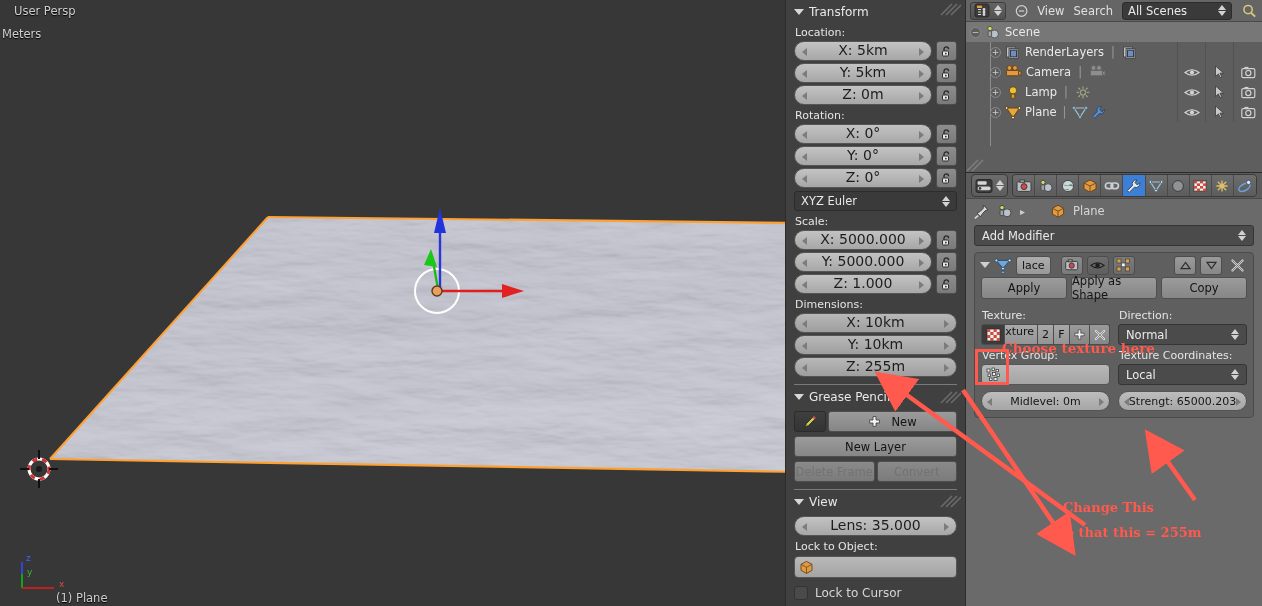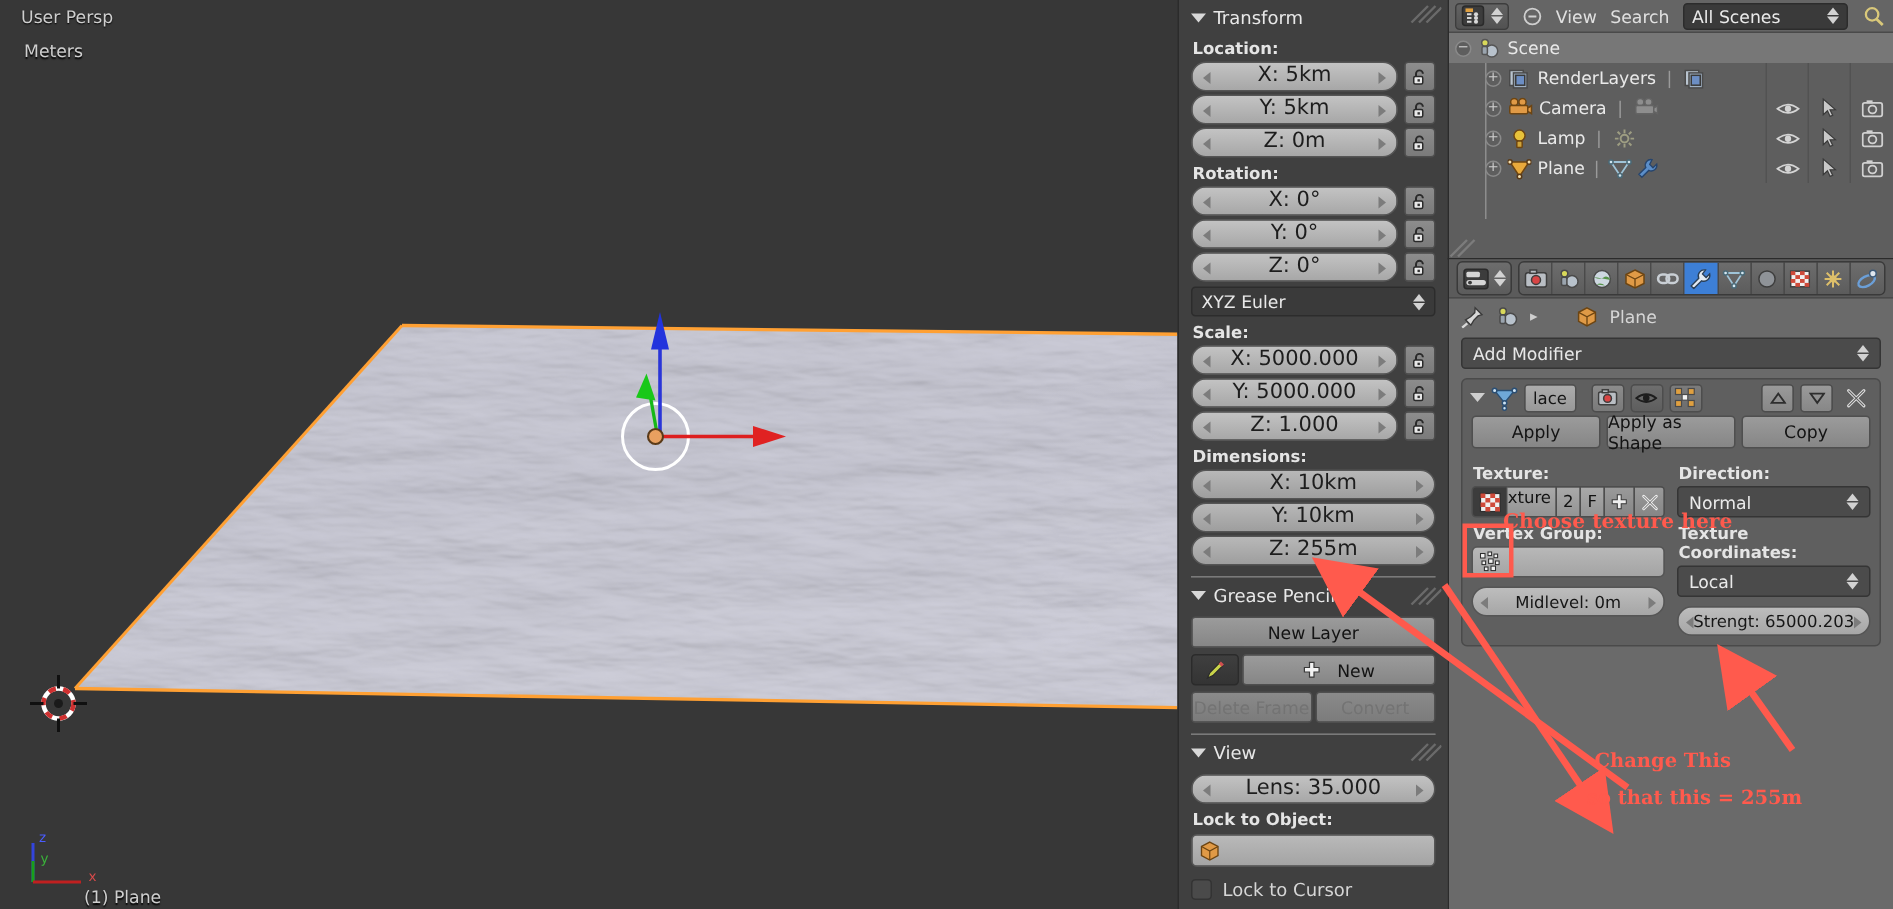--- a/index.html
+++ b/index.html
@@ -6,21 +6,21 @@
   html,body { width:1262px; height:606px; overflow:hidden; background:#2b2b2b; }
   body { font-family:"DejaVu Sans","Liberation Sans",sans-serif; font-size:11px; color:#d6d6d6; }
 
   #app { position:relative; width:1262px; height:606px; }
 
   
   #viewport { position:absolute; left:0; top:0; width:785px; height:606px;
               background:#373737; overflow:hidden; }
   .vp-text { position:absolute; color:#cfcfcf; font-size:11.5px; text-shadow:0 1px 1px #000; }
   #vp-persp { left:14px; top:4px; }
-  #vp-units { left:16px; top:27px; }
+  #vp-units { left:2px; top:27px; }
   #vp-objname { left:56px; top:591px; font-size:11.5px; }
 
   
   #terrain { position:absolute; left:0px; top:214px; width:800px; height:258px; }
   #terrain .tsvg { display:block; }
 
   
   #manip { position:absolute; left:378px; top:205px; width:160px; height:115px; }
 
   
@@ -30,21 +30,21 @@
   #axisgizmo { position:absolute; left:14px; top:548px; width:60px; height:48px; }
 
   
   #npanel { position:absolute; left:785px; top:0; width:180px; height:606px;
             background:#404040; border-left:1px solid #2b2b2b; overflow:hidden; }
   .np-inner { padding:0 8px; }
   .sect-head { display:flex; align-items:center; gap:5px; font-size:12px; color:#e8e8e8;
                height:20px; margin-top:2px; }
   .tri { width:0;height:0;border-left:5px solid transparent;border-right:5px solid transparent;
          border-top:6px solid #d8d8d8; }
-  .lbl { font-size:11px; color:#e4e4e4; margin:4px 0 2px 1px; display:block;font-weight:bold; }
+  .lbl { font-size:11px; color:#e4e4e4; margin:4px 0 2px 1px; display:block; }
 
   .numrow { display:flex; align-items:center; gap:4px; margin-bottom:2px; }
   .numfield { position:relative; flex:1; height:20px; border-radius:10px;
               background:linear-gradient(#c3c3c3,#a7a7a7); border:1px solid #555;
               color:#1d1d1d; font-size:14px; display:flex; 
               justify-content:center; }
   .numfield.dim { background:linear-gradient(#b8b8b8,#9e9e9e); }
   .numfield .ar { position:absolute; width:0;height:0; top:6px;
                   border-top:4px solid transparent;border-bottom:4px solid transparent; }
   .numfield .ar.l { left:7px; border-right:5px solid #7c7c7c; }
@@ -433,35 +433,35 @@
       </div>
 
       <div class="hr"></div>
 
       <div class="sect-head">
         <span class="tri"></span>
         <span>Grease Pencil</span>
       </div>
 
       <div class="btnrow">
-        <div class="gbtn">New Layer</div>
-      </div>
-      <div class="btnrow">
         <div class="gbtn" style="flex:0 0 32px;background:linear-gradient(#3f3f3f,#343434);border:1px solid #2b2b2b;">
           <svg width="16" height="16" viewBox="0 0 16 16">
               <path d="M3 13 L4.6 9.4 L11.2 2.8 L13.2 4.8 L6.6 11.4 Z" fill="#c9d44a" stroke="#2a2a2a" stroke-width="0.8"></path>
               <path d="M11.2 2.8 L13.2 4.8" stroke="#d05050" stroke-width="2.2"></path>
             </svg>
         </div>
         <div class="gbtn" style="justify-content:center;gap:10px;">
           <svg width="13" height="13" viewBox="0 0 13 13">
               <path d="M5 1.6h3v3.4h3.4v3H8v3.4H5V8H1.6V5H5z" fill="#f2f2f2" stroke="#3a3a3a" stroke-width="0.8"></path>
             </svg>
           <span>New</span>
         </div>
+      </div>
+      <div class="btnrow">
+        <div class="gbtn">New Layer</div>
       </div>
       <div class="btnrow">
         <div class="gbtn dis">Delete Frame</div>
         <div class="gbtn dis">Convert</div>
       </div>
 
       <div class="hr"></div>
 
       <div class="sect-head">
         <span class="tri"></span>

